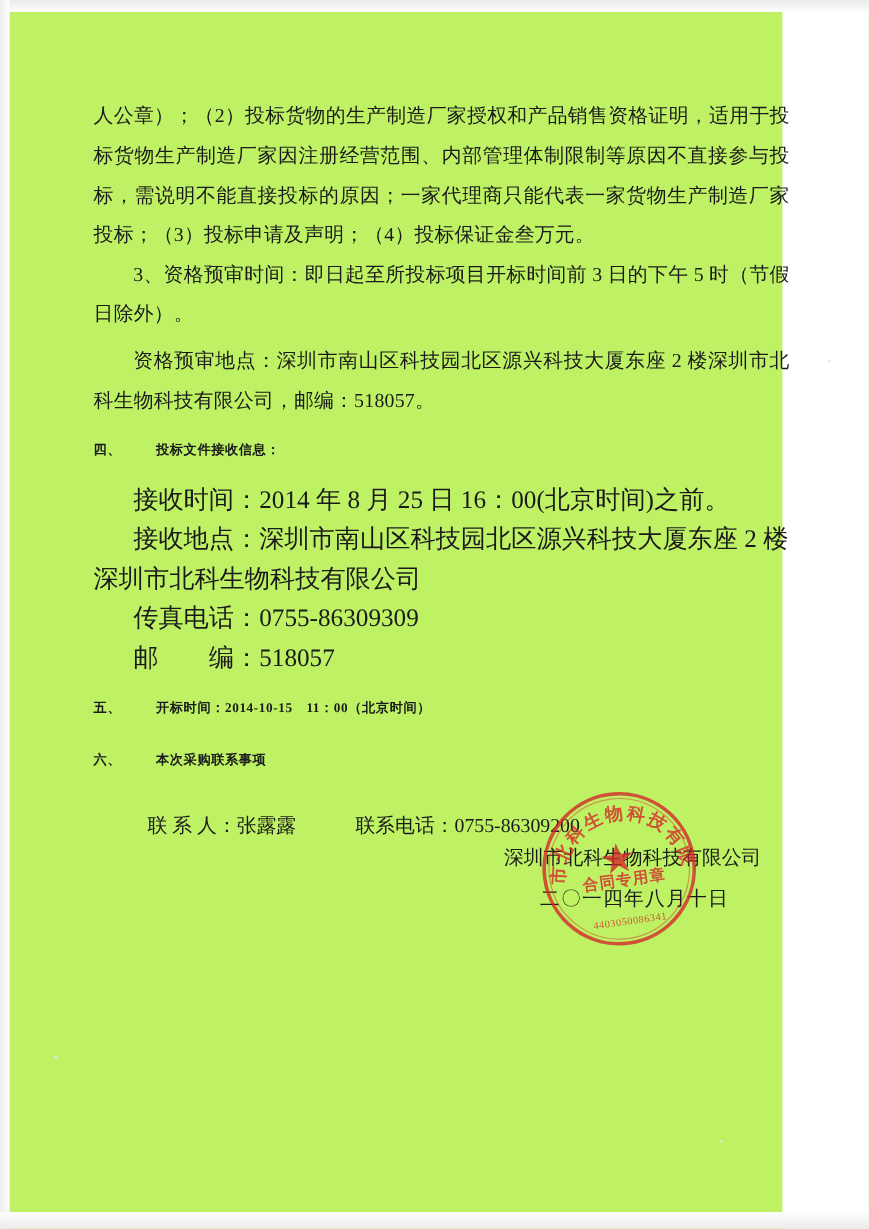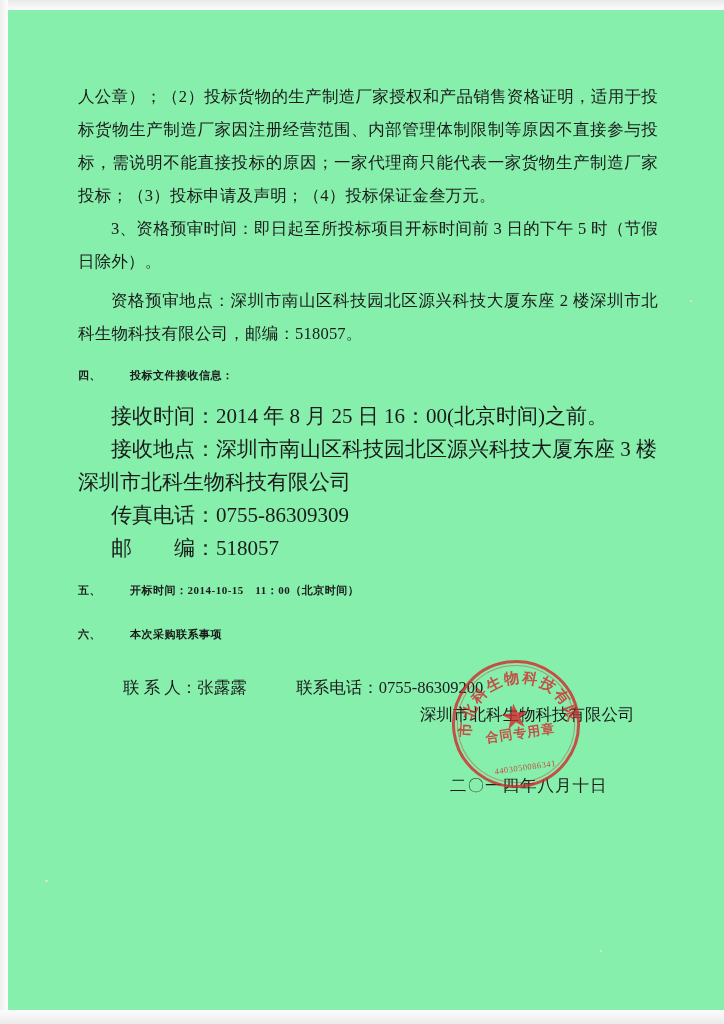--- a/index.html
+++ b/index.html
@@ -12,23 +12,23 @@
     background: #ffffff;
     font-family: "Liberation Serif", "DejaVu Serif", serif;
     color: #1a1a1a;
     position: relative;
     overflow: hidden;
   }
   .page {
     position: absolute;
     left: 0;
     top: 0;
-    width: 724px;
+    width: 652px;
     height: 1024px;
-    background: #86efac;
+    background: #bef264;
   }
   .scan-edge-top {
     position: absolute;
     left: 0; top: 0;
     width: 724px; height: 10px;
     background: linear-gradient(to bottom, #e9e9e9, #fdfdfd);
   }
   .scan-edge-left {
     position: absolute;
     left: 0; top: 0;
@@ -88,21 +88,20 @@
     left: 420px;
     top: 698px;
     width: 250px;
     font-size: 16.5px;
     line-height: 34px;
     text-align: left;
   }
   .sign-line2 {
     padding-left: 30px;
     letter-spacing: 1px;
-    margin-top: 37px;
   }
 
   
   .seal {
     position: absolute;
     left: 452px;
     top: 660px;
     width: 128px;
     height: 128px;
     border-radius: 50%;
@@ -197,21 +196,21 @@
 
     <p class="para indent">资格预审地点：深圳市南山区科技园北区源兴科技大厦东座 2 楼深圳市北科生物科技有限公司，邮编：518057。</p>
 
     <h2 class="section-head">
       <span class="num">四、</span><span>投标文件接收信息：</span>
     </h2>
 
     <div class="gap-sm"></div>
 
     <p class="sub">接收时间：2014 年 8 月 25 日 16：00(北京时间)之前。</p>
-    <p class="sub">接收地点：深圳市南山区科技园北区源兴科技大厦东座 3 楼深圳市北科生物科技有限公司</p>
+    <p class="sub">接收地点：深圳市南山区科技园北区源兴科技大厦东座 2 楼深圳市北科生物科技有限公司</p>
     <p class="sub">传真电话：0755-86309309</p>
     <p class="sub">邮　　编：518057</p>
 
     <h2 class="section-head">
       <span class="num">五、</span><span>开标时间：2014-10-15　11：00（北京时间）</span>
     </h2>
 
     <h2 class="section-head">
       <span class="num">六、</span><span>本次采购联系事项</span>
     </h2>

